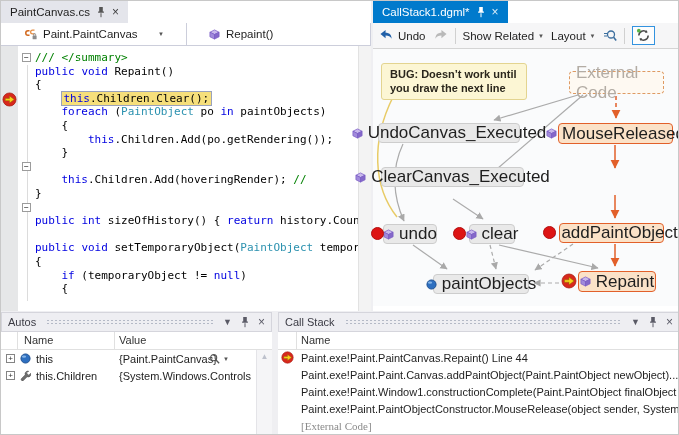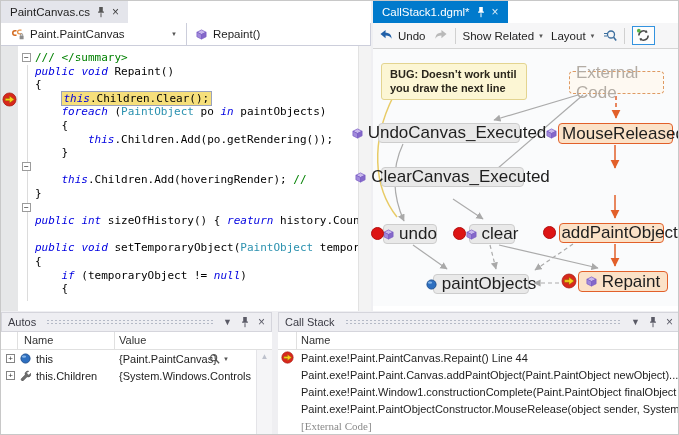--- a/index.html
+++ b/index.html
@@ -8,31 +8,31 @@
   .app{position:relative;width:679px;height:435px;background:#EFEFF2;overflow:hidden;border:1px solid #C8C8C8;}
   .pane{position:absolute;background:#fff;}
 
   
   .editor-pane{left:0;top:0;width:370px;height:310px;}
   .tabstrip{position:absolute;left:0;top:0;right:0;height:22px;background:#fff;display:flex;}
   .doc-tab{height:22px;display:flex;align-items:center;gap:6px;padding:0 9px;font-size:11.5px;color:#1E1E1E;background:#E4E5EB;cursor:default;}
   .doc-tab.active{background:#007ACC;color:#fff;}
   .tab-x{font-size:12px;line-height:10px;opacity:.85;}
   .navbar{position:absolute;left:0;top:22px;right:0;height:23px;background:#fff;border-bottom:1px solid #CCCEDB;display:flex;}
-  .nav-cell{display:flex;align-items:center;gap:6px;padding:0 9px;font-size:11.5px;color:#1E1E1E;border-right:1px solid #CCCEDB;height:100%;}
+  .nav-cell{display:flex;align-items:center;gap:6px;padding:0 22px;font-size:11.5px;color:#1E1E1E;border-right:1px solid #CCCEDB;height:100%;}
   .nav-cell.first{width:186px;}
   .nav-caret{margin-left:auto;font-size:6px;color:#555;}
   .code-area{position:absolute;left:0;top:45px;right:0;bottom:0;background:#fff;overflow:hidden;}
   .gutter{position:absolute;left:0;top:0;width:17px;height:100%;background:#E6E7E8;}
   .vscroll{position:absolute;right:0;top:0;width:13px;height:100%;background:#F3F3F3;border-left:1px solid #E2E2E2;}
   .guide{position:absolute;left:26px;top:19px;width:1px;height:236px;background:#DCDCDC;}
   .code-lines{position:absolute;left:0;top:5px;right:13px;font-family:"DejaVu Sans Mono","Liberation Mono",monospace;font-size:11px;line-height:13.6px;white-space:pre;}
   .code-line{height:13.6px;position:relative;padding-left:34px;}
   .fold-box{position:absolute;left:21px;top:2px;width:9px;height:9px;border:1px solid #9C9C9C;background:#fff;font-size:8px;line-height:7px;text-align:center;color:#333;}
-  .tok-k{color:#0000E0;font-style:italic;}
+  .tok-k{color:#0000E0;}
   .tok-t{color:#2B91AF;}
   .tok-c{color:#008000;}
   .tok-p{color:#000;}
   .hl{background:#F6DF7B;box-shadow:0 0 0 1px #9AA2BC;padding:0 2px;}
   .bp-gutter{position:absolute;left:1px;width:15px;height:15px;}
 
   
   .graph-pane{left:372px;top:0;width:307px;height:310px;}
   .graph-toolbar{position:absolute;left:0;top:22px;right:0;height:26px;background:#F6F6F7;border-bottom:1px solid #D4D4D4;display:flex;align-items:center;gap:7px;padding:0 6px;font-size:11.5px;color:#1E1E1E;}
   .tb-sep{width:1px;height:16px;background:#D0D0D0;}
@@ -275,21 +275,21 @@
           <span class="ic">
             <svg width="11" height="11" viewBox="0 0 12 12">
               <path d="M6 1 11 3.5 6 6 1 3.5Z" fill="#C8B8EC" stroke="#7A5CC5" stroke-width=".8"></path>
               <path d="M1 3.5 6 6v5L1 8.5Z" fill="#A18ADB" stroke="#7A5CC5" stroke-width=".8"></path>
               <path d="M11 3.5 6 6v5l5-2.5Z" fill="#8468C9" stroke="#7A5CC5" stroke-width=".8"></path>
             </svg>
           </span>
           <span>addPaintObject</span>
         </div>
         <div class="gdot" style="left: 170px; top: 177px;"></div>
-        <div class="gnode orange" style="left: 205px; top: 222px; width: 90px; height: 21px;">
+        <div class="gnode orange" style="left: 205px; top: 222px; width: 78px; height: 21px;">
           <span class="ic">
             <svg width="11" height="11" viewBox="0 0 12 12">
               <path d="M6 1 11 3.5 6 6 1 3.5Z" fill="#C8B8EC" stroke="#7A5CC5" stroke-width=".8"></path>
               <path d="M1 3.5 6 6v5L1 8.5Z" fill="#A18ADB" stroke="#7A5CC5" stroke-width=".8"></path>
               <path d="M11 3.5 6 6v5l5-2.5Z" fill="#8468C9" stroke="#7A5CC5" stroke-width=".8"></path>
             </svg>
           </span>
           <span>Repaint</span>
         </div>
         <div class="gbadge ic" style="left: 188px; top: 224px;">

